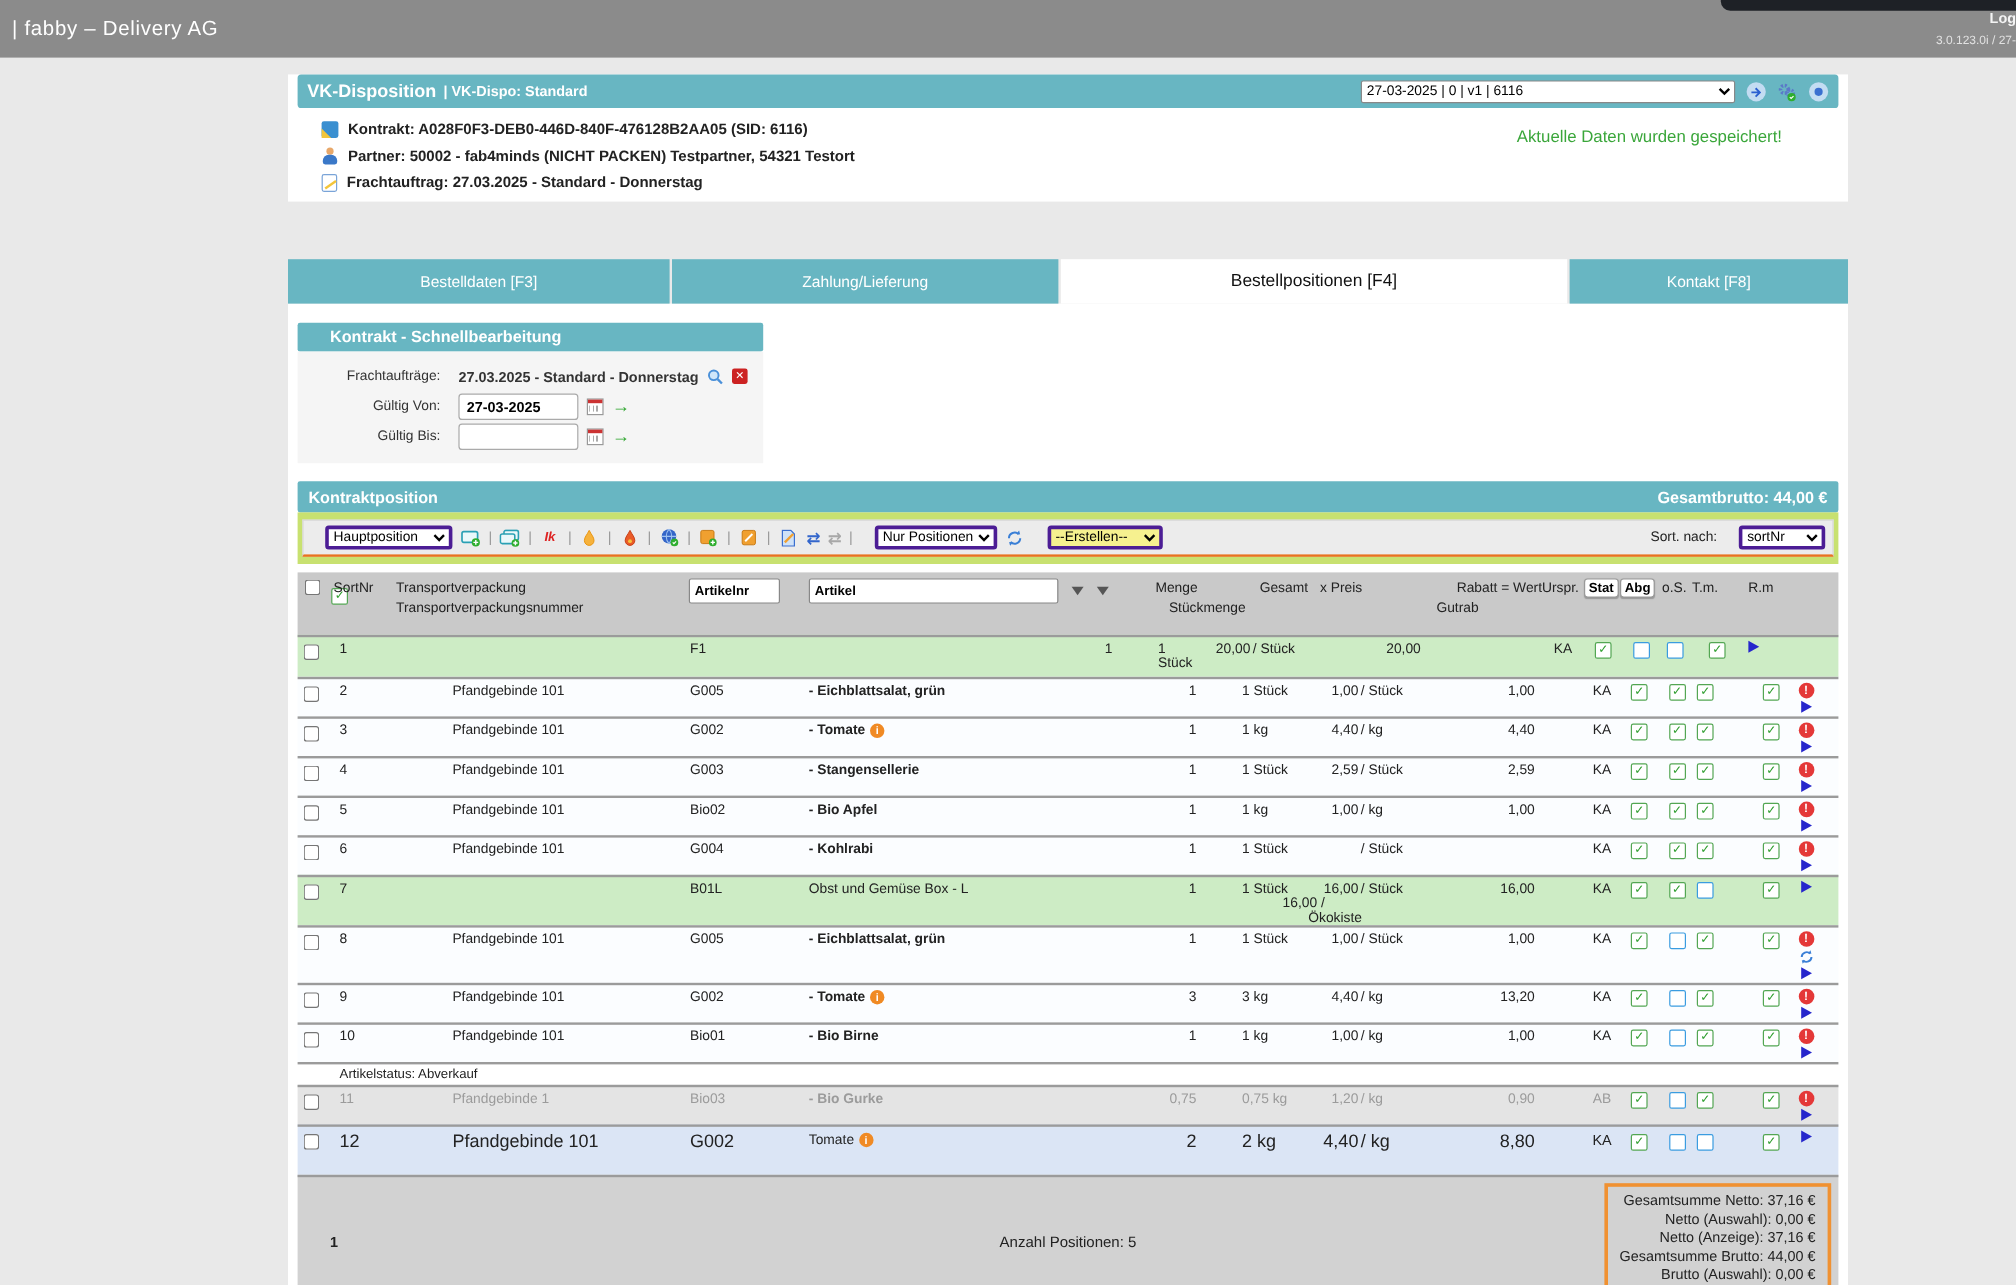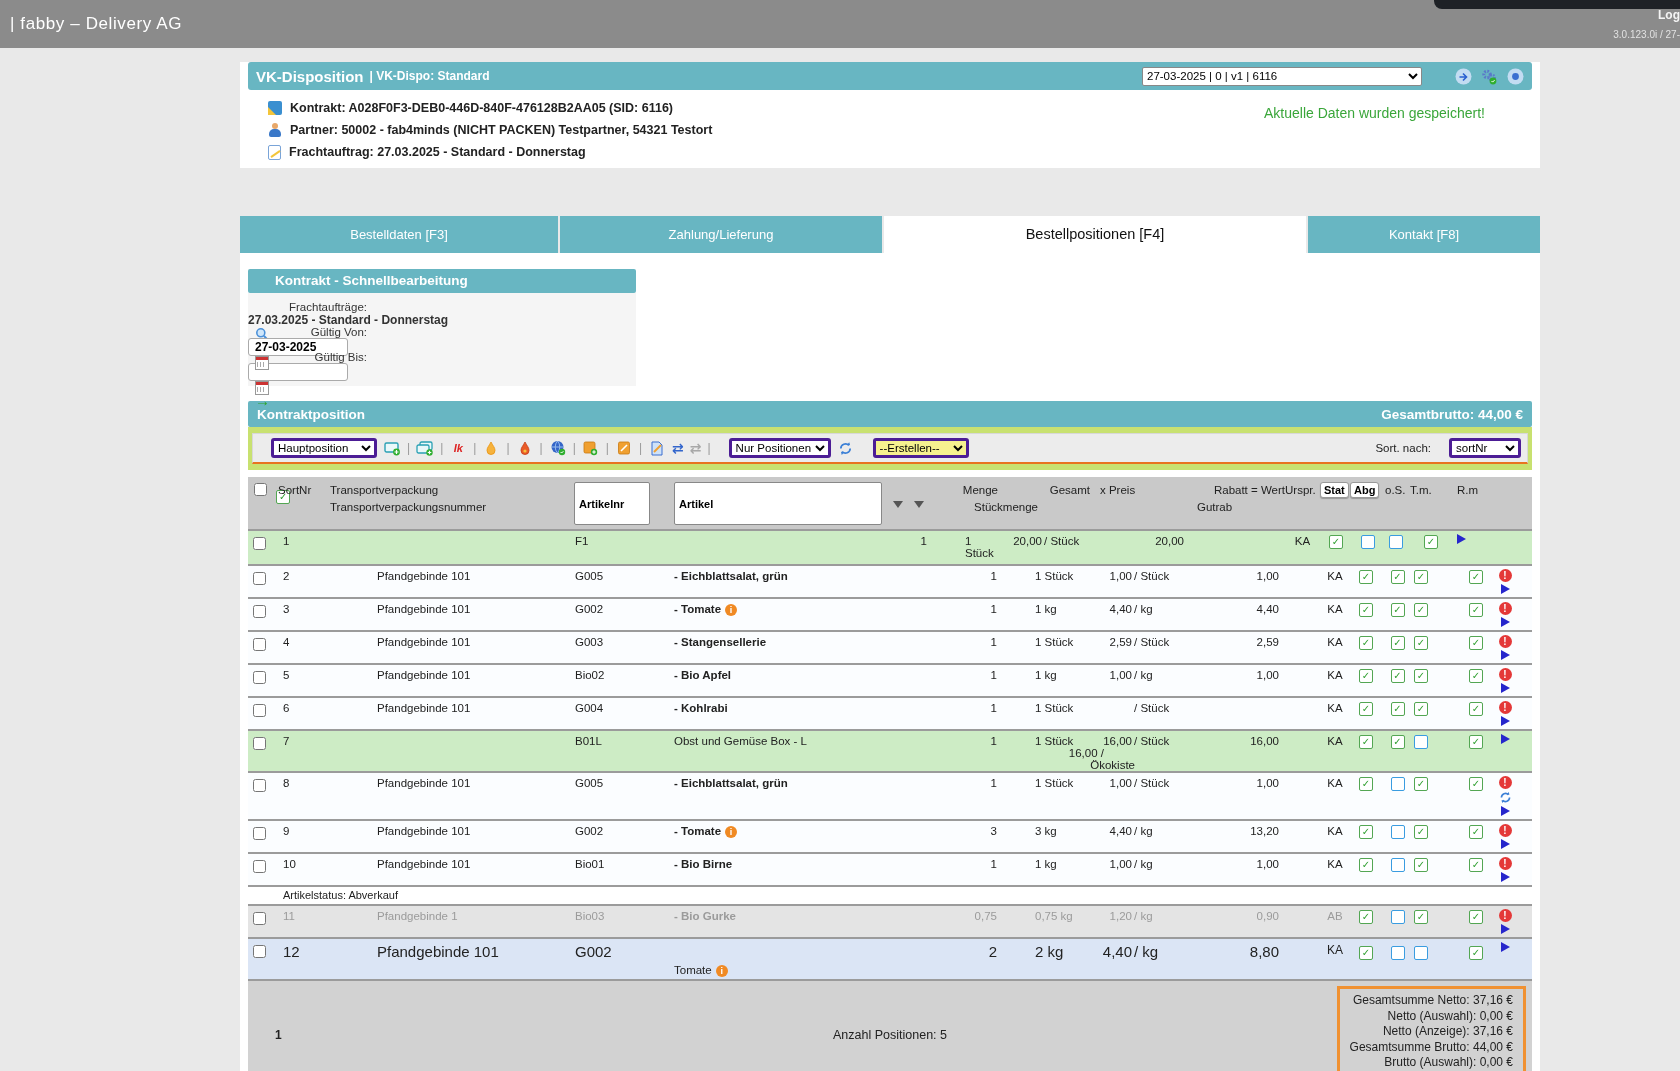--- a/index.html
+++ b/index.html
@@ -16,21 +16,21 @@
 
   
   .main{position:absolute;left:240px;top:56px;width:1300px;}
 
   
   .header-card{position:relative;background:#fff;height:106px;}
   .teal-bar{display:flex;align-items:center;background:var(--teal,#68b6c2);height:28px;margin:6px 8px 0 8px;border-radius:3px;padding:0 8px;}
   .hc-title{color:#fff;font-weight:bold;font-size:15px;white-space:nowrap;}
   .hc-sub{color:#fff;font-weight:bold;font-size:12px;margin-left:6px;white-space:nowrap;}
   .teal-bar .spacer{flex:1;}
-  .ver-select{width:280px;height:19px;font-size:11.5px;border:1px solid #888;border-radius:2px;background:#fff;margin-right:24px;}
+  .ver-select{width:312px;height:19px;font-size:11.5px;border:1px solid #888;border-radius:2px;background:#fff;margin-right:0;}
   .hicon{width:17px;height:17px;margin-left:9px;flex:none;}
   .header-info{position:relative;padding:7px 0 0 28px;}
   .info-row{display:flex;align-items:center;height:22px;font-weight:bold;font-size:12.5px;}
   .mini-ico{width:14px;height:14px;margin-right:8px;flex:none;position:relative;}
   .ico-doc{background:#3a8fd0;border-radius:2px;}
   .ico-doc::after{content:"";position:absolute;left:0;bottom:0;border-left:8px solid #f3c53a;border-top:8px solid transparent;}
   .ico-person{background:transparent;}
   .ico-person::before{content:"";position:absolute;left:4px;top:0;width:6px;height:6px;border-radius:50%;background:#e8a86a;}
   .ico-person::after{content:"";position:absolute;left:1px;top:6px;width:12px;height:8px;border-radius:5px 5px 2px 2px;background:#3a78c8;}
   .ico-page{background:#fff;border:1px solid #7aa4d8;border-radius:2px;width:11px;height:13px;}
@@ -43,21 +43,21 @@
   .tab.active{background:#fff;color:#111;font-size:14.5px;}
   .t1{width:318px;} .t2{width:322px;} .t3{width:422px;} .t4{width:232px;}
 
   
   .content{background:#fff;padding-bottom:4px;}
 
   
   .quick-edit{margin:0 0 0 8px;padding-top:16px;width:388px;}
   .qe-title{background:var(--teal,#68b6c2);color:#fff;font-weight:bold;font-size:13.5px;height:24px;line-height:24px;padding-left:27px;border-radius:2px;}
   .qe-body{background:#f5f5f5;padding:8px 0 10px 0;}
-  .qe-row{display:flex;height:25px;font-size:11.5px;flex-direction:column;}
+  .qe-row{display:flex;align-items:center;height:25px;font-size:11.5px;}
   .qe-label{width:119px;text-align:right;margin-right:15px;color:#333;}
   .qe-value{font-weight:bold;color:#333;font-size:12px;}
   .qe-input{width:86px;height:18px;border:1px solid #aaa;border-radius:3px;font-weight:bold;font-size:12px;padding:1px 6px;font-family:inherit;}
   .qicon{margin-left:7px;flex:none;}
   .cal-icon{width:12px;height:12px;background:#fff;border:1px solid #999;position:relative;display:inline-block;}
   .cal-icon::before{content:"";position:absolute;left:0;top:0;width:100%;height:3px;background:#c33;}
   .cal-icon::after{content:"";position:absolute;left:1px;top:5px;width:9px;height:5px;
      background:repeating-linear-gradient(90deg,#aaa 0 1px,transparent 1px 3px);}
   .garrow{color:#2ca52c;font-weight:bold;font-size:15px;line-height:12px;}
   .xbox{display:inline-flex;width:13px;height:13px;background:#c22;color:#fff;font-weight:bold;font-size:9px;align-items:center;justify-content:center;border-radius:2px;}
@@ -81,38 +81,38 @@
   .tb-right{margin-left:auto;display:flex;align-items:center;gap:6px;}
   .sort-label{font-size:11.5px;}
 
   
   .ktable{margin:7px 8px 0 8px;font-size:11.5px;}
   .trow,.thead{display:grid;grid-template-columns:30px 52px 235px 95px 270px 70px 90px 100px 95px 35px 30px 35px 25px 35px 45px 42px;}
   .thead{background:var(--header-gray,#c9c9c9);min-height:44px;padding-top:5px;padding-bottom:3px;}
   .th{line-height:17px;white-space:nowrap;}
   .th-check input{margin:1px 0 0 6px;}
   .th-check .cbx{margin:8px 0 0 6px;}
-  .flt-input{border:1px solid #888;border-radius:2px;height:17px;font-weight:bold;font-size:11px;padding:12px 4px;font-family:inherit;}
+  .flt-input{border:1px solid #888;border-radius:2px;height:17px;font-weight:bold;font-size:11px;padding:1px 4px;font-family:inherit;}
   .flt-nr{width:66px;margin-left:9px;}
   .flt-art{width:198px;margin-left:14px;}
   .funnel{display:inline-block;width:0;height:0;border-left:5px solid transparent;border-right:5px solid transparent;border-top:7px solid #555;margin-left:8px;vertical-align:middle;}
   .th-menge{text-align:right;padding-right:2px;}
   .th-menge .l2{margin-right:-40px;}
   .th-stueck{text-align:right;}
   .th-preis{padding-left:10px;}
   .th-wert{text-align:right;}
   .th-wert .l2{text-align:left;padding-left:7px;}
   .hbtn{background:#fff;border:1px solid #999;border-radius:3px;font-weight:bold;font-size:11px;padding:1px 3px;box-shadow:0 1px 1px rgba(0,0,0,.25);cursor:pointer;font-family:inherit;}
 
   .trow{border-top:2px solid #9b9b9b;background:#fbfdff;min-height:30px;}
   .trow.r-green{background:var(--row-green,#cdecc5);min-height:33px;}
   .trow.r-disabled{background:var(--row-disabled,#e4e4e4);color:#9b9b9b;}
   .trow.r-disabled .art-name{color:#9b9b9b;}
   .trow.r-selected{background:var(--row-selected,#dbe5f5);font-size:15px;min-height:40px;}
-  .trow.r-selected .c-artikel{font-size:11.5px;padding-top:5px;margin-top:20px;}
+  .trow.r-selected .c-artikel{font-size:11.5px;padding-top:5px;}
   .trow.r-selected .c-stat{font-size:12px;}
   .td{padding-top:4px;}
   .c-check input{margin:2px 0 0 5px;}
   .c-sort{padding-left:5px;}
   .c-pack{padding-left:47px;}
   .c-artnr{padding-left:10px;}
   .c-artikel{padding-left:14px;}
   .art-name.b{font-weight:bold;}
   .c-menge{text-align:right;padding-right:3px;}
   .c-stueck{padding-left:35px;}

